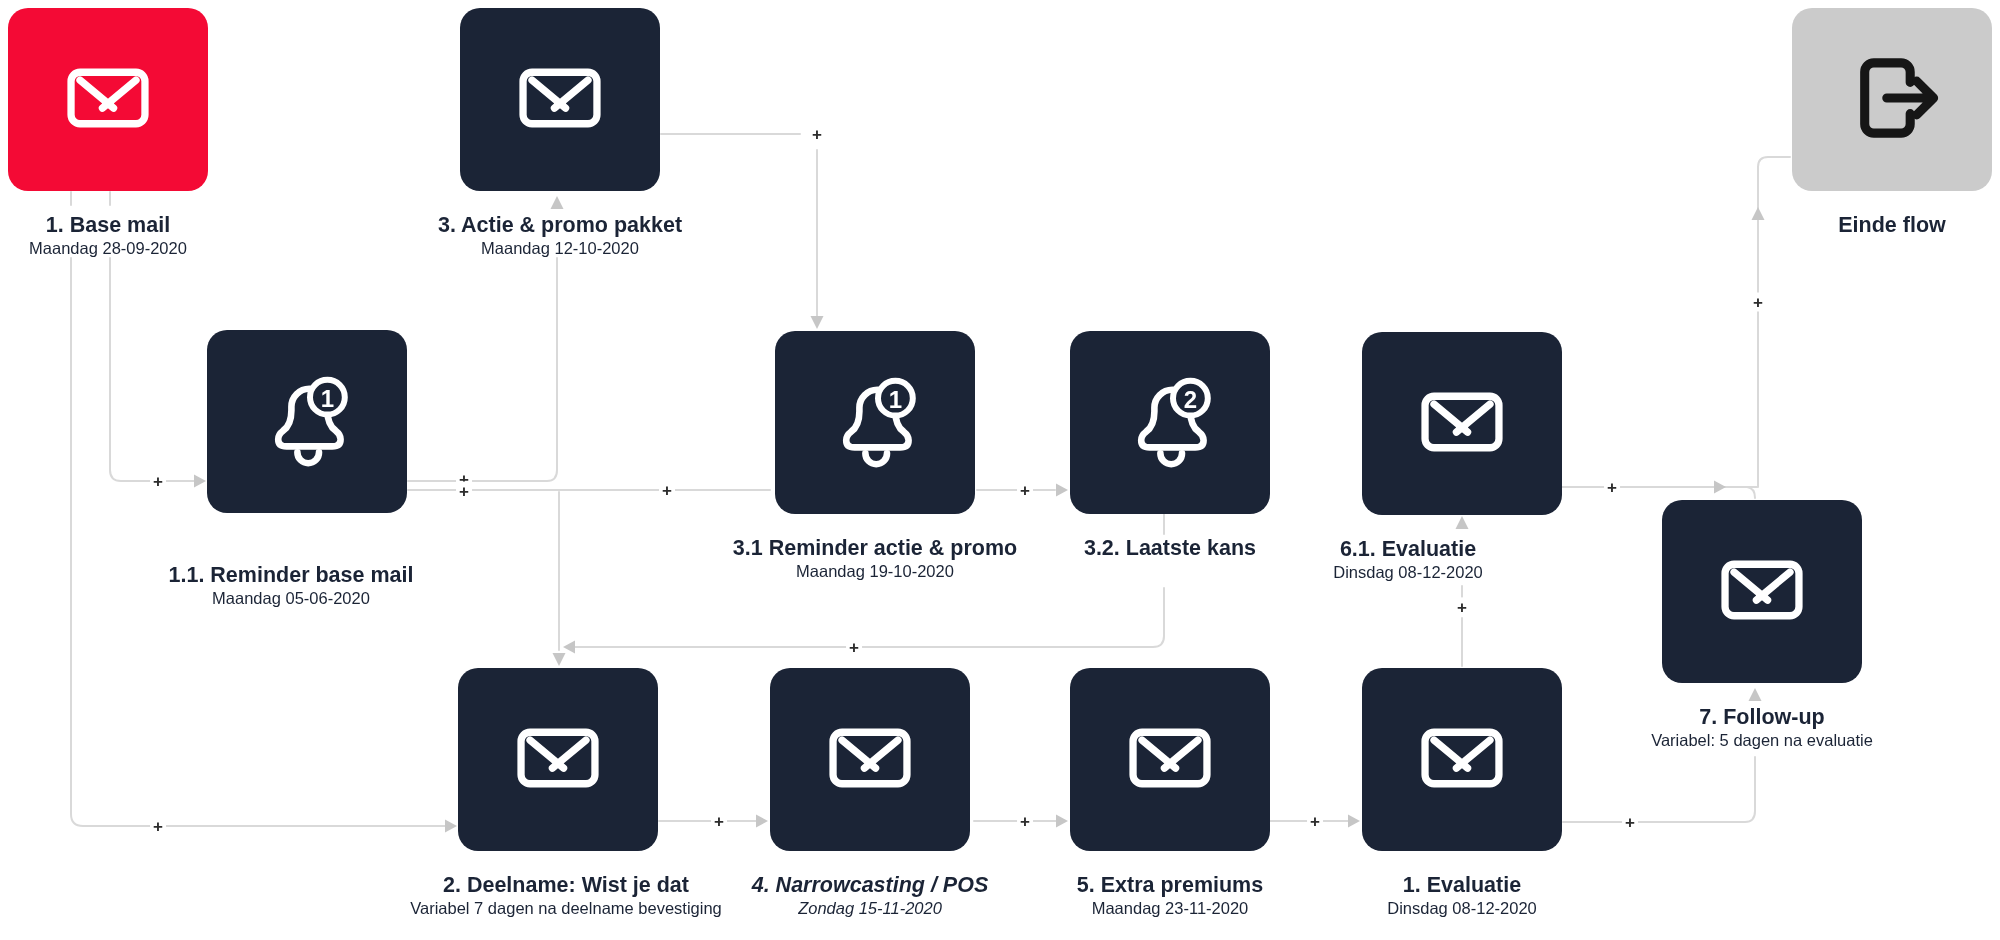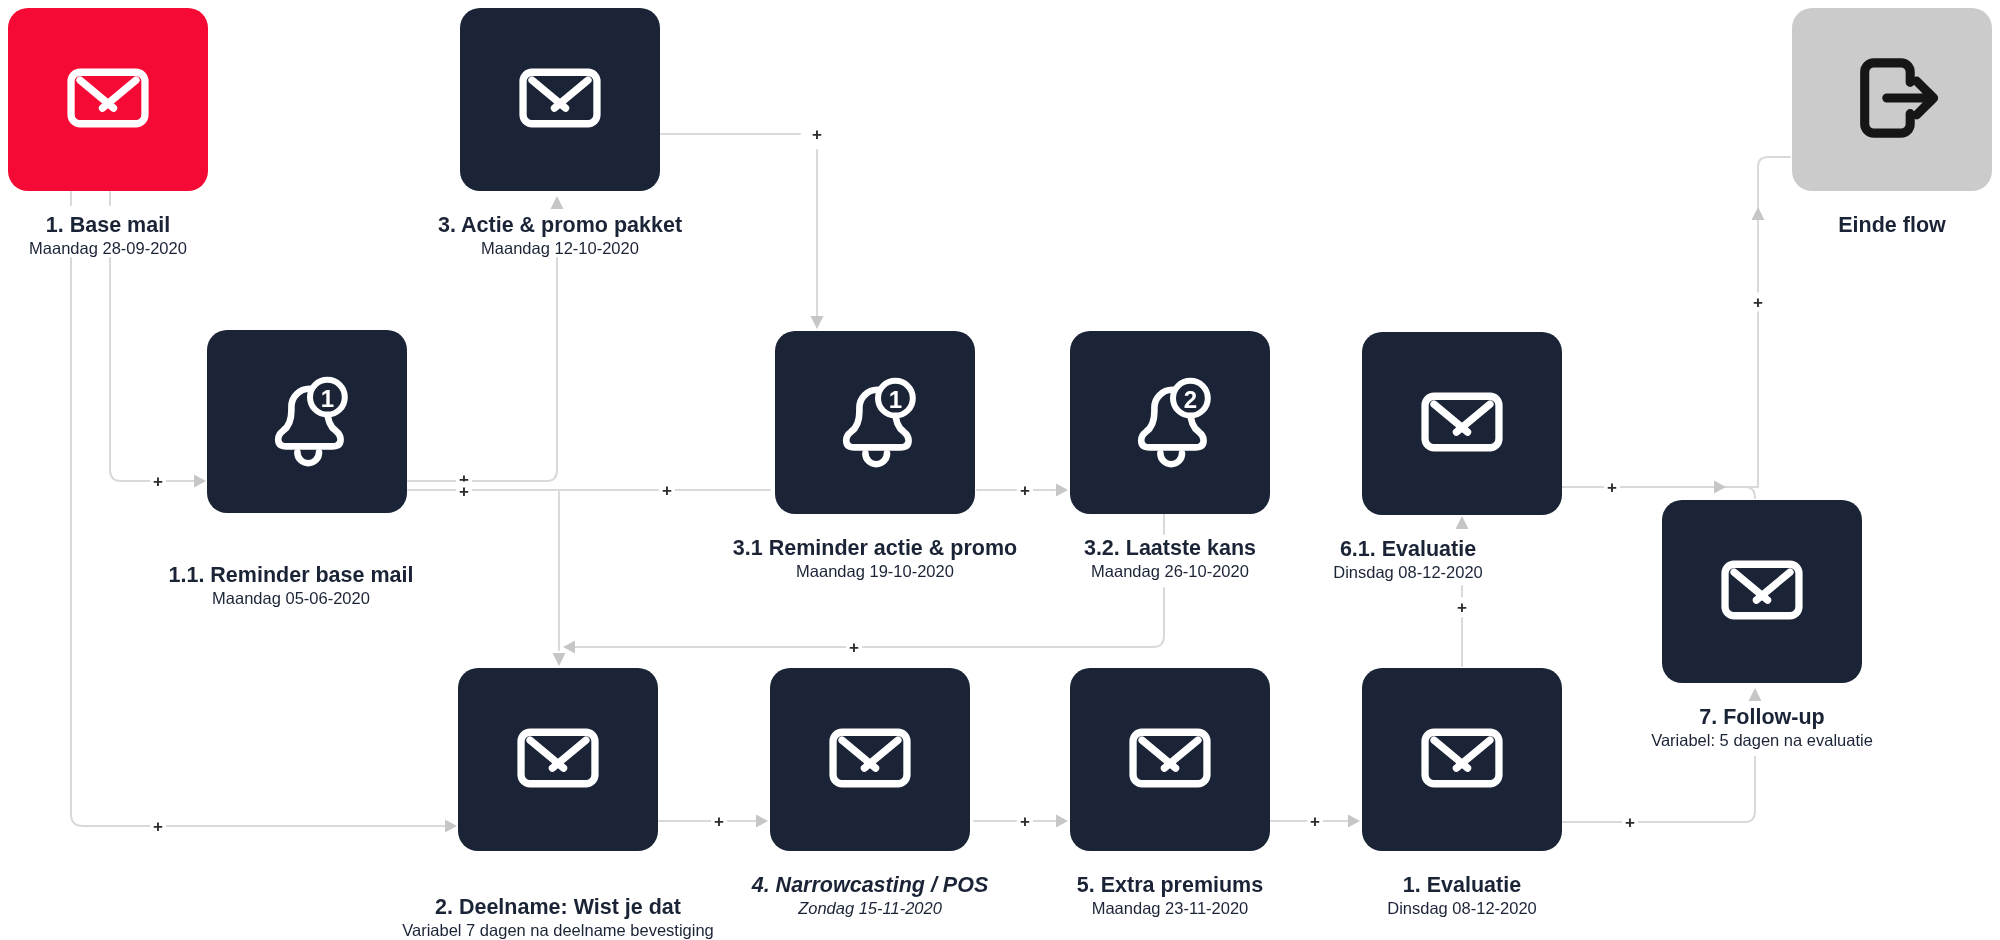--- a/index.html
+++ b/index.html
@@ -102,21 +102,21 @@
       <div class="node-label" style="left: 51px; top: 535px; margin-top: 28px;">
         <div class="node-title">1.1. Reminder base mail</div>
         <div class="node-subtitle">Maandag 05-06-2020</div>
       </div>
       <div class="node" style="left: 458px; top: 668px; background: rgb(27, 36, 54);">
         <span><svg viewBox="0 0 100 100" width="112" height="112">
             <rect x="17" y="27" width="66" height="46" rx="8" fill="none" stroke="#ffffff" stroke-width="6.5"></rect>
             <path d="M25 34 L55 59 M75 34 L45 59" stroke="#ffffff" stroke-width="6.5" fill="none" stroke-linecap="round"></path>
           </svg></span>
       </div>
-      <div class="node-label" style="left: 318px; top: 873px; margin-top: 22px;">
+      <div class="node-label" style="left: 326px; top: 873px;">
         <div class="node-title">2. Deelname: Wist je dat</div>
         <div class="node-subtitle">Variabel 7 dagen na deelname bevestiging</div>
       </div>
       <div class="node" style="left: 460px; top: 8px; background: rgb(27, 36, 54);">
         <span><svg viewBox="0 0 100 100" width="112" height="112">
             <rect x="17" y="27" width="66" height="46" rx="8" fill="none" stroke="#ffffff" stroke-width="6.5"></rect>
             <path d="M25 34 L55 59 M75 34 L45 59" stroke="#ffffff" stroke-width="6.5" fill="none" stroke-linecap="round"></path>
           </svg></span>
       </div>
       <div class="node-label" style="left: 320px; top: 213px;">
@@ -138,21 +138,20 @@
       <div class="node" style="left: 1070px; top: 331px; background: rgb(27, 36, 54);">
         <span><svg viewBox="0 0 100 100" width="120" height="120">
             <path d="M33 72 q-7 0 -7 -6 q0 -4 4 -7 q7 -5 7 -17 v-3 a15 15 0 0 1 30 0 v3 q0 12 7 17 q4 3 4 7 q0 6 -7 6 Z" fill="none" stroke="#ffffff" stroke-width="5.5" stroke-linejoin="round"></path>
             <path d="M42 77 a9 9 0 0 0 18 0" fill="none" stroke="#ffffff" stroke-width="5.5" stroke-linecap="round"></path>
             <circle cx="67" cy="31" r="14.5" fill="#1b2436" stroke="#ffffff" stroke-width="5"></circle>
             <text x="67" y="32" text-anchor="middle" dominant-baseline="central" font-size="20" font-weight="bold" fill="#ffffff">2</text>
           </svg></span>
       </div>
       <div class="node-label" style="left: 930px; top: 536px;">
         <div class="node-title">3.2. Laatste kans</div>
-        <div class="node-subtitle">Maandag 26-10-2020</div>
       </div>
       <div class="node" style="left: 770px; top: 668px; background: rgb(27, 36, 54);">
         <span><svg viewBox="0 0 100 100" width="112" height="112">
             <rect x="17" y="27" width="66" height="46" rx="8" fill="none" stroke="#ffffff" stroke-width="6.5"></rect>
             <path d="M25 34 L55 59 M75 34 L45 59" stroke="#ffffff" stroke-width="6.5" fill="none" stroke-linecap="round"></path>
           </svg></span>
       </div>
       <div class="node-label" style="left: 630px; top: 873px; font-style: italic;">
         <div class="node-title">4. Narrowcasting / POS</div>
         <div class="node-subtitle">Zondag 15-11-2020</div>

